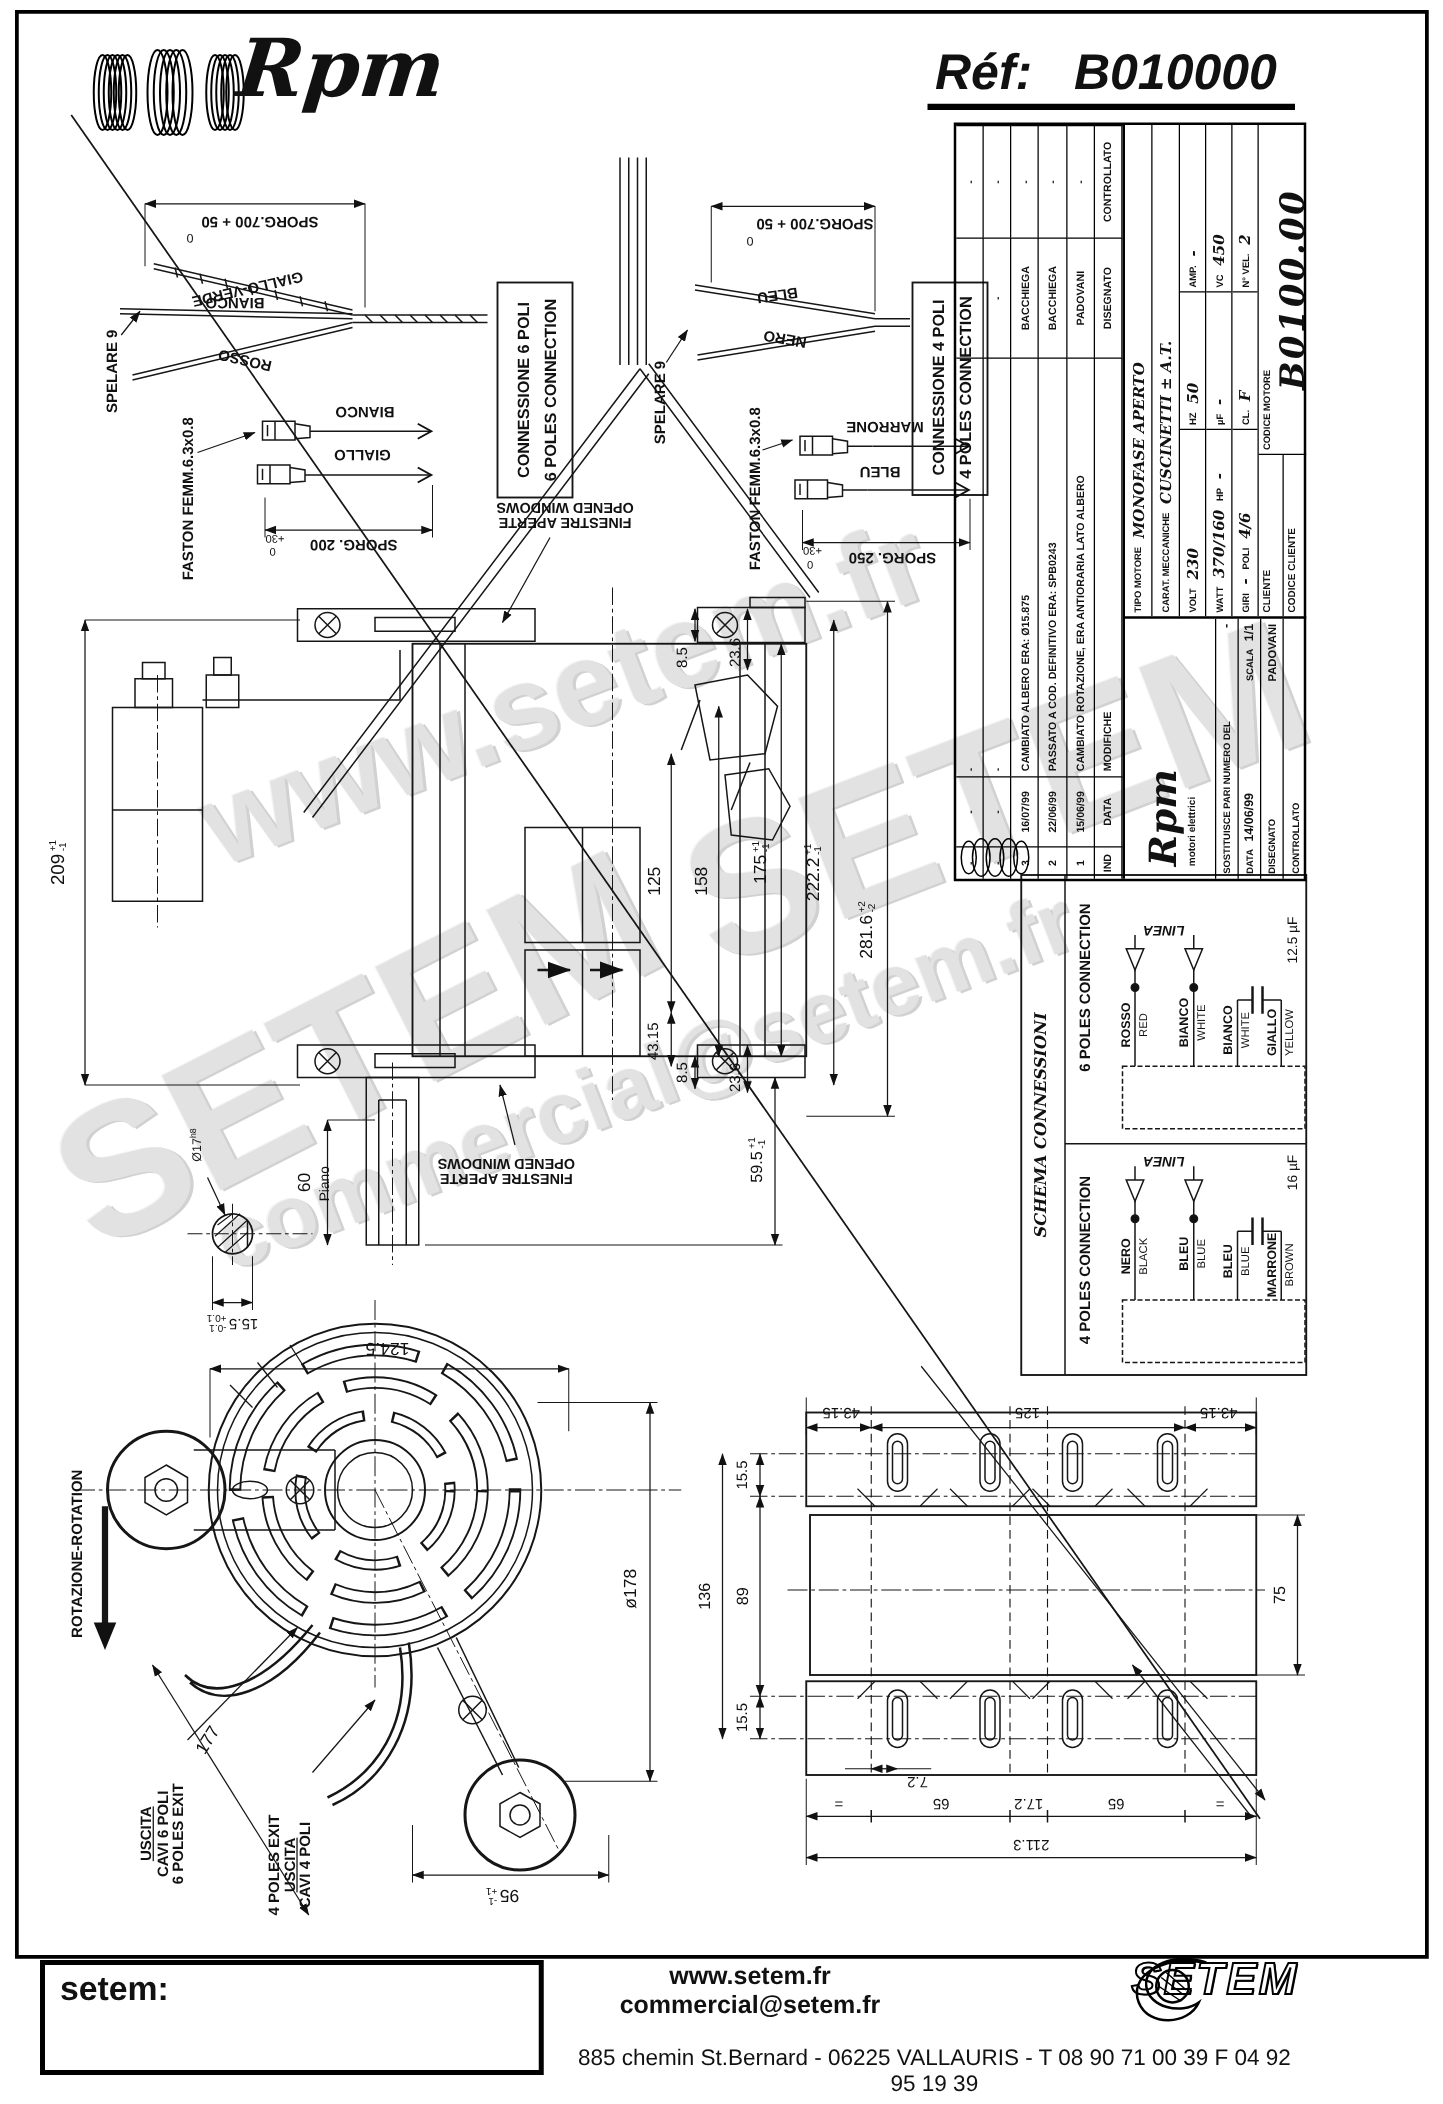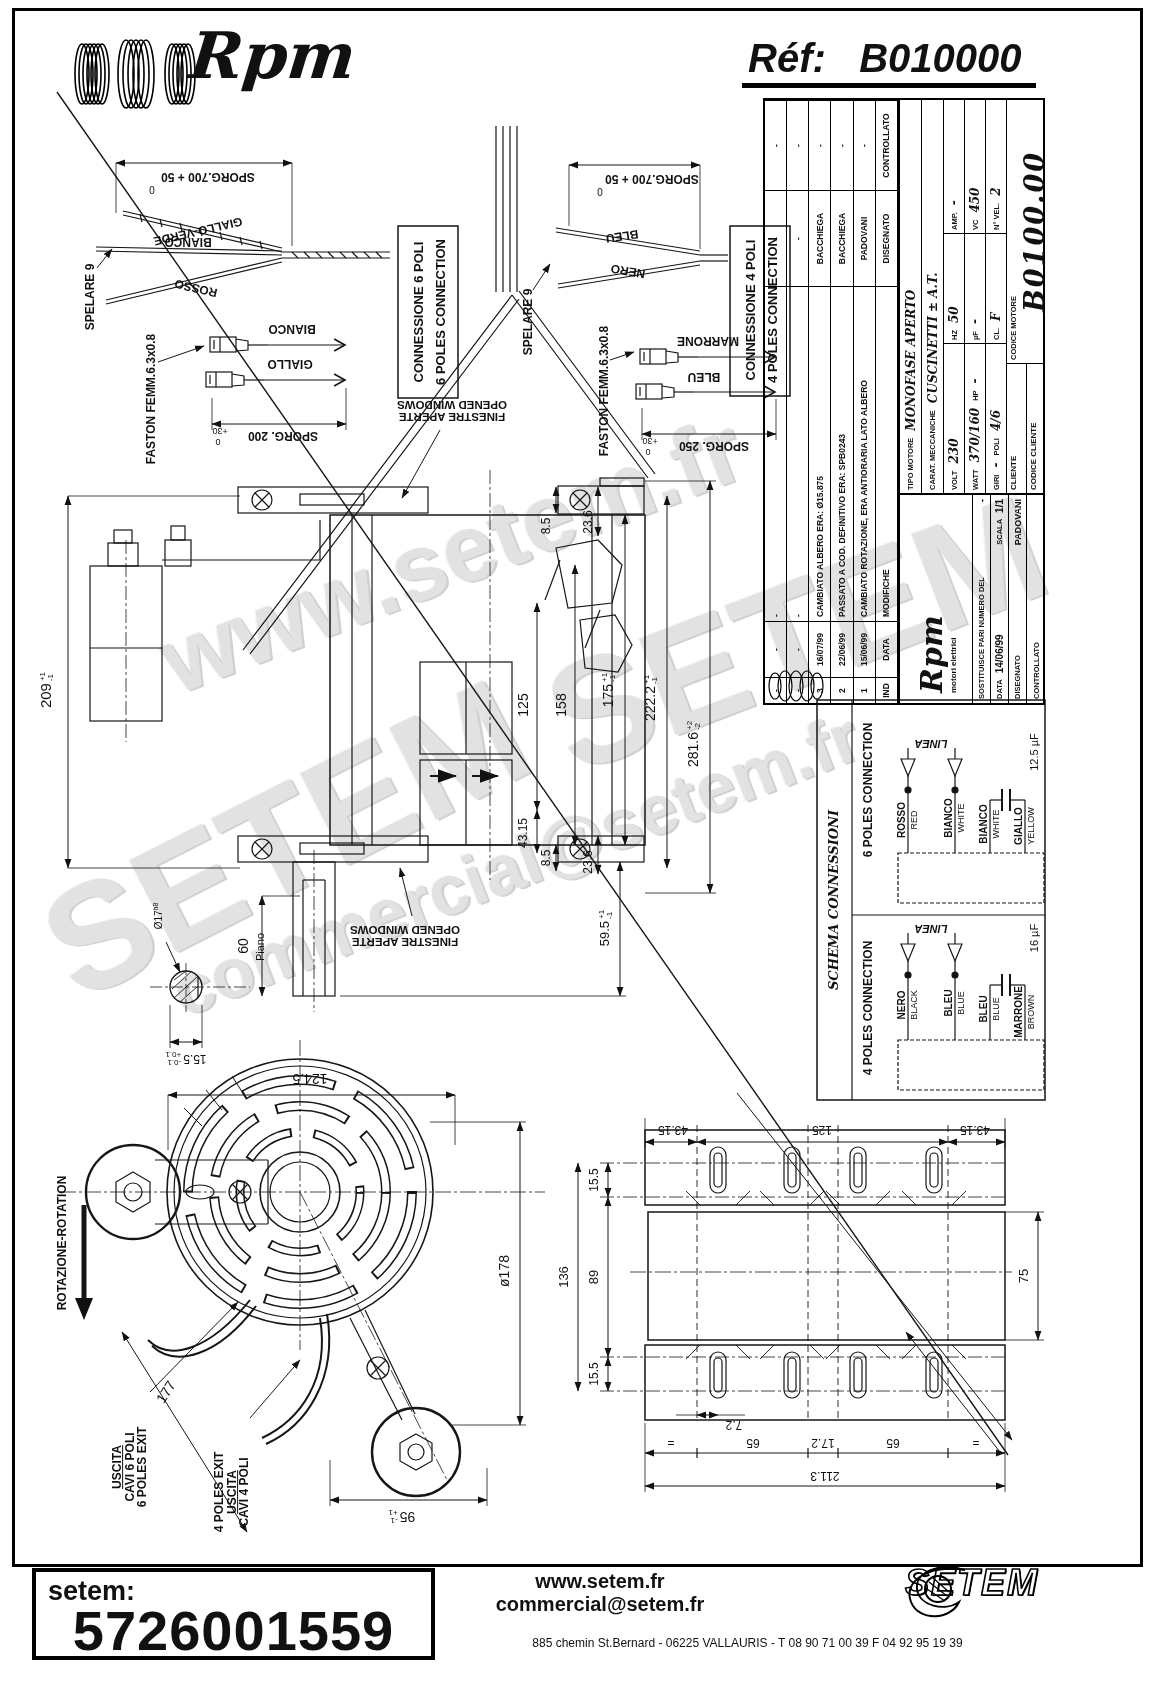--- a/index.html
+++ b/index.html
@@ -54,21 +54,21 @@
   .cmcell .big{position:absolute;left:0;right:0;top:12px;text-align:center;
                font:italic 700 27px "DejaVu Serif",serif;letter-spacing:2px;}
   
   .schema-title{font:italic 700 13px "DejaVu Serif",serif;}
   
   .code-box{position:absolute;left:32px;top:1568px;width:403px;height:92px;border:4px solid #000;z-index:3;box-sizing:border-box;}
   .code-box .cl{position:absolute;left:12px;top:4px;font-size:27px;font-weight:700;}
   .code-box .cv{position:absolute;left:0;right:0;top:26px;text-align:center;font-size:56px;font-weight:700;letter-spacing:1px;}
   .foot-center{position:absolute;left:455px;top:1570px;width:290px;text-align:center;z-index:3;}
   .foot-center .s1{font-size:20px;font-weight:700;}
-  .foot-address{position:absolute;left:455px;top:1636px;width:585px;text-align:center;font-size:12px;z-index:3;}
+  .foot-address{position:absolute;left:455px;top:1636px;width:585px;text-align:center;font-size:18px;z-index:3;}
   .setem-logo{position:absolute;left:905px;top:1562px;z-index:3;display:flex;align-items:center;}
   .setem-word{font:italic 700 36px "Liberation Sans",sans-serif;color:#fff;-webkit-text-stroke:1.6px #000;
               text-shadow:1px 1px 0 #000;letter-spacing:2px;}
 </style>
 </head>
 <body>
 
 <div class="sheet-border"></div>
 
 <div class="wm" style="left:165px;top:610px;font-size:95px;transform:rotate(-21deg);transform-origin:0 50%;">www.setem.fr</div>
@@ -707,21 +707,20 @@
           <div class="big">B0100.00</div>
         </div>
       </div>
     </div>
   </div>
  </div>
 </div>
 
 <div class="code-box">
   <div class="cl">setem:</div>
-  <div class="cv">5726001559</div>
 </div>
 <div class="foot-center">
   <div class="s1">www.setem.fr</div>
   <div class="s1">commercial@setem.fr</div>
 </div>
 <div class="foot-address">885 chemin St.Bernard  -  06225 VALLAURIS  -  T 08 90 71 00 39   F 04 92 95 19 39</div>
 <div class="setem-logo">
   <svg width="70" height="64">
     <g stroke="#000" fill="none" stroke-width="2">
       <path d="M60,8 C34,0 10,10 12,27 C14,44 40,50 54,40 C46,58 14,60 6,40 C-2,20 22,2 60,8 Z"></path>

